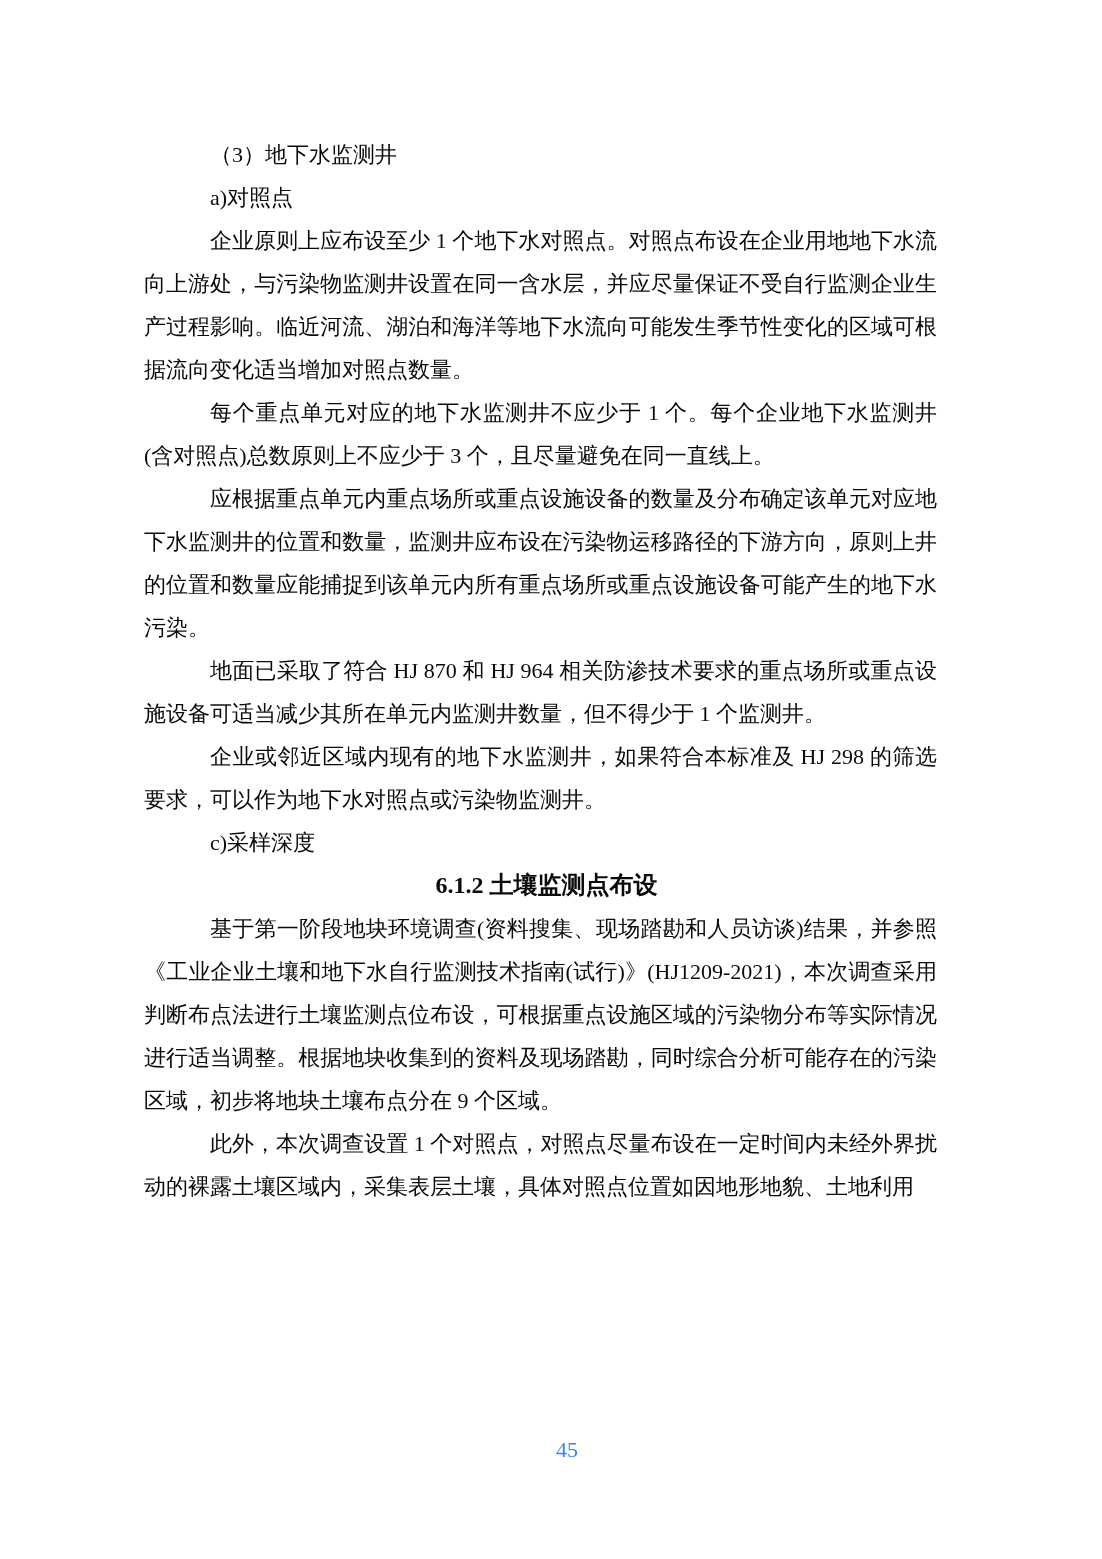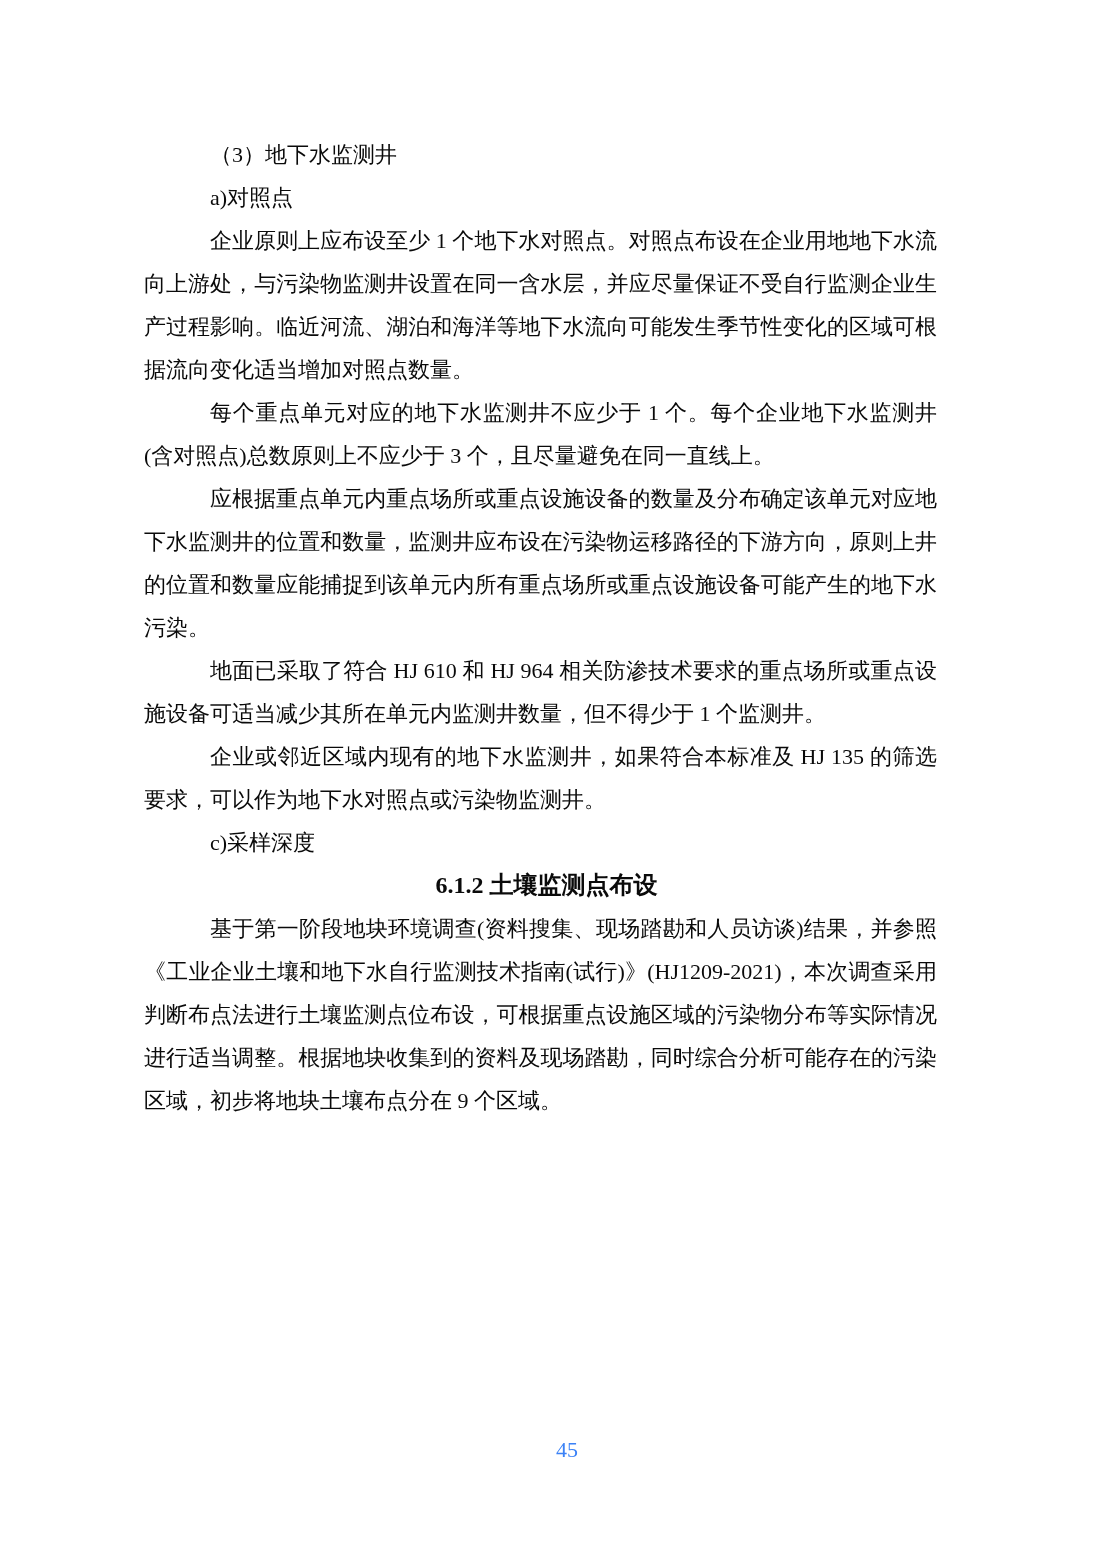--- a/index.html
+++ b/index.html
@@ -51,20 +51,21 @@
 </head>
 <body>
 
 <div class="page">
   <div class="content">
     <p class="label">（3）地下水监测井</p>
     <p class="label">a)对照点</p>
     <p class="para">企业原则上应布设至少 1 个地下水对照点。对照点布设在企业用地地下水流向上游处，与污染物监测井设置在同一含水层，并应尽量保证不受自行监测企业生产过程影响。临近河流、湖泊和海洋等地下水流向可能发生季节性变化的区域可根据流向变化适当增加对照点数量。</p>
     <p class="para">每个重点单元对应的地下水监测井不应少于 1 个。每个企业地下水监测井(含对照点)总数原则上不应少于 3 个，且尽量避免在同一直线上。</p>
     <p class="para">应根据重点单元内重点场所或重点设施设备的数量及分布确定该单元对应地下水监测井的位置和数量，监测井应布设在污染物运移路径的下游方向，原则上井的位置和数量应能捕捉到该单元内所有重点场所或重点设施设备可能产生的地下水污染。</p>
-    <p class="para">地面已采取了符合 HJ 610 和 HJ 964 相关防渗技术要求的重点场所或重点设施设备可适当减少其所在单元内监测井数量，但不得少于 1 个监测井。</p>
-    <p class="para">企业或邻近区域内现有的地下水监测井，如果符合本标准及 HJ 135 的筛选要求，可以作为地下水对照点或污染物监测井。</p>
+    <p class="para">地面已采取了符合 HJ 870 和 HJ 964 相关防渗技术要求的重点场所或重点设施设备可适当减少其所在单元内监测井数量，但不得少于 1 个监测井。</p>
+    <p class="para">企业或邻近区域内现有的地下水监测井，如果符合本标准及 HJ 298 的筛选要求，可以作为地下水对照点或污染物监测井。</p>
     <p class="label">c)采样深度</p>
     <p class="heading">6.1.2 土壤监测点布设</p>
     <p class="para">基于第一阶段地块环境调查(资料搜集、现场踏勘和人员访谈)结果，并参照《工业企业土壤和地下水自行监测技术指南(试行)》(HJ1209-2021)，本次调查采用判断布点法进行土壤监测点位布设，可根据重点设施区域的污染物分布等实际情况进行适当调整。根据地块收集到的资料及现场踏勘，同时综合分析可能存在的污染区域，初步将地块土壤布点分在 9 个区域。</p>
+    <p class="para">此外，本次调查设置 1 个对照点，对照点尽量布设在一定时间内未经外界扰动的裸露土壤区域内，采集表层土壤，具体对照点位置如因地形地貌、土地利用</p>
   </div>
   <div class="page-number">45</div>
 </div>
 
 </body></html>

